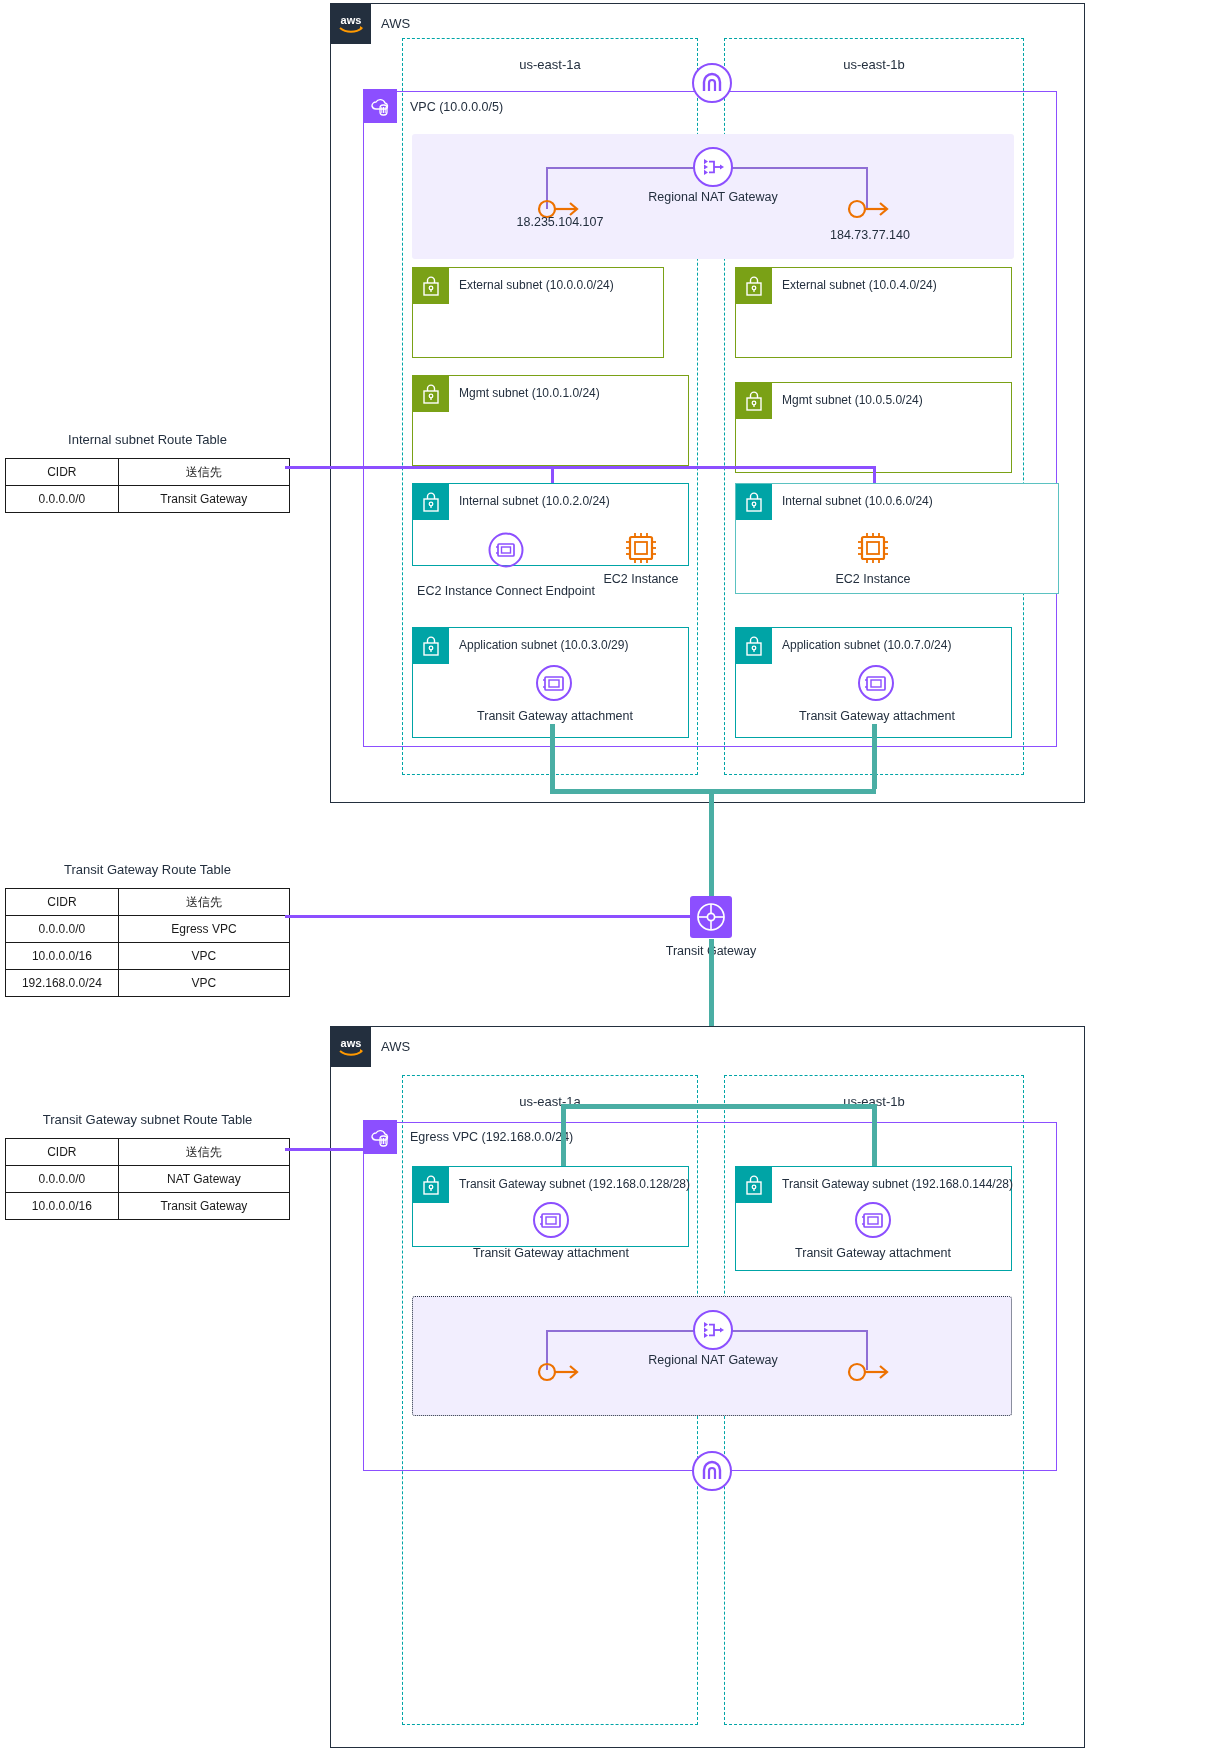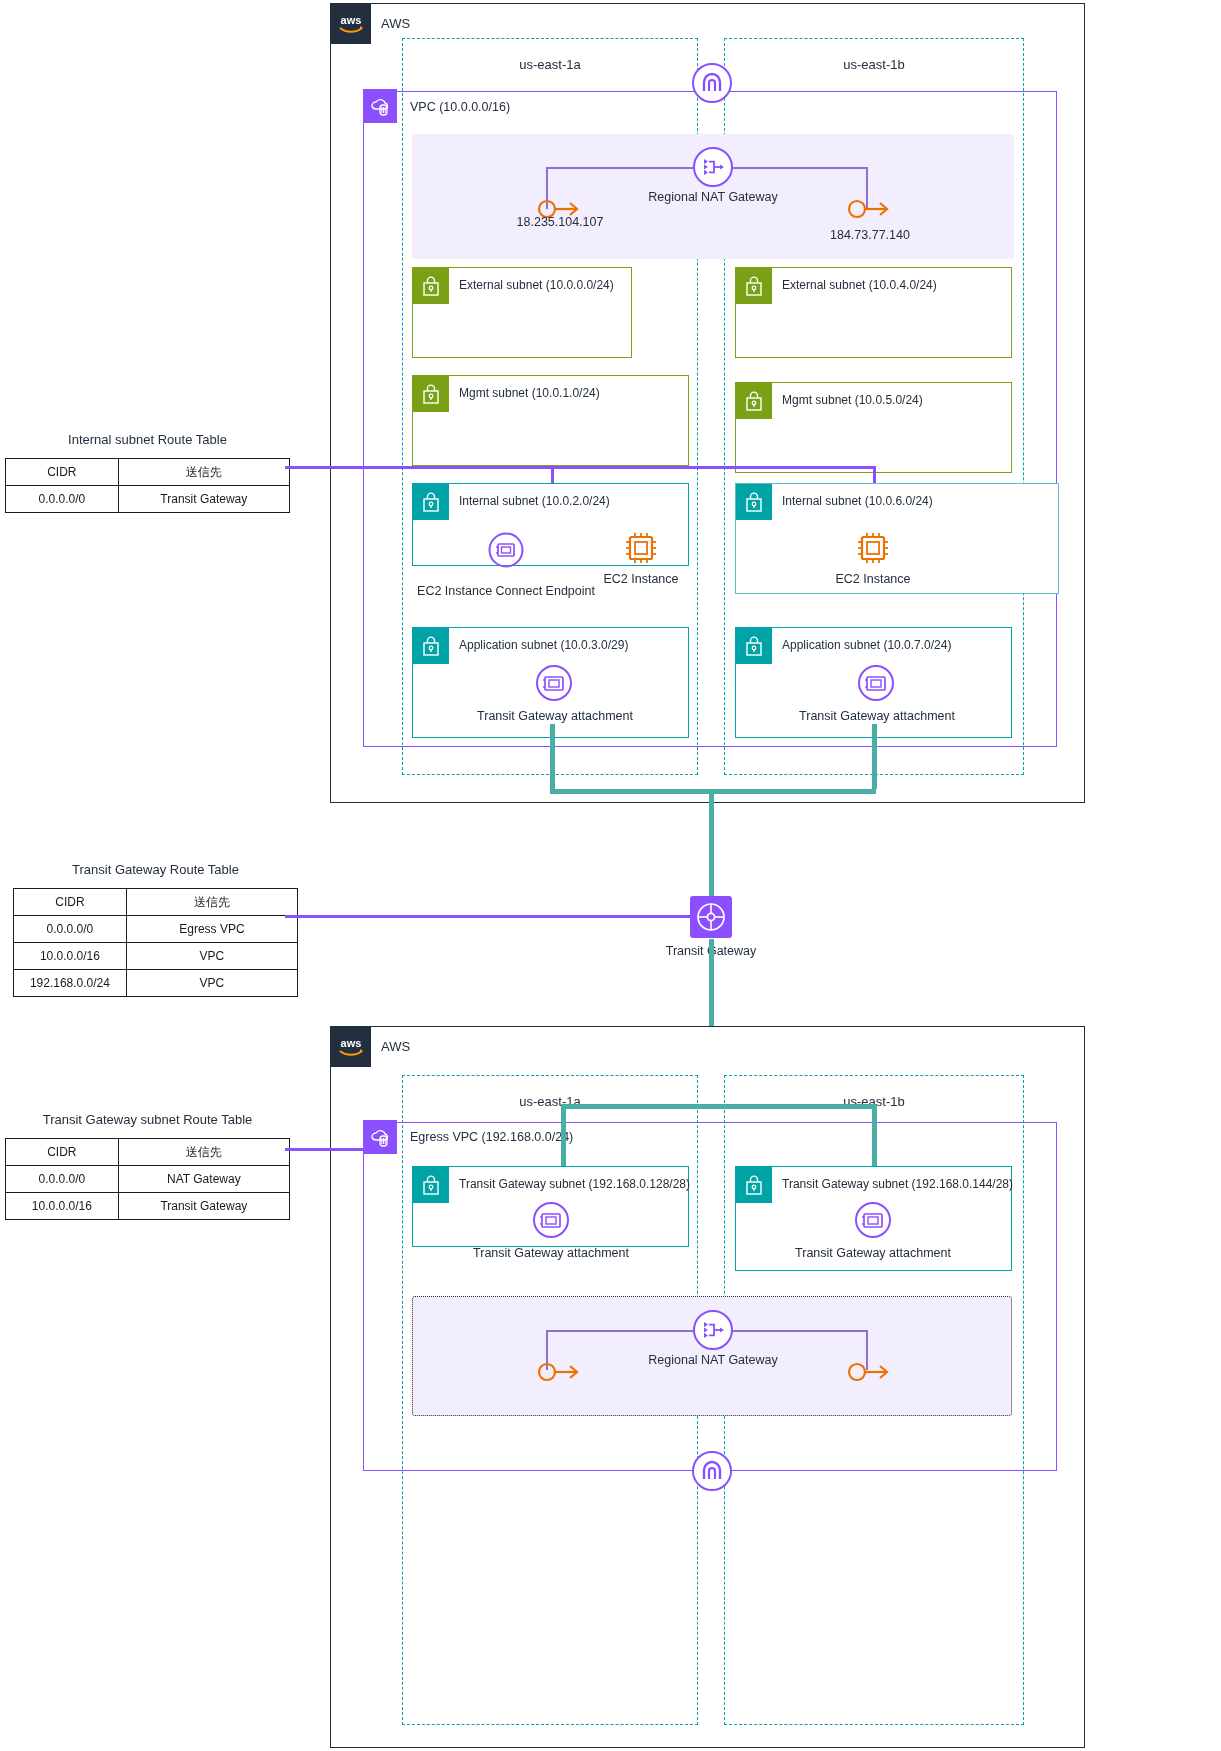--- a/index.html
+++ b/index.html
@@ -75,21 +75,21 @@
       <td class="c2">送信先</td>
     </tr>
     <tr>
       <td class="c1">0.0.0.0/0</td>
       <td class="c2">Transit Gateway</td>
     </tr>
   </tbody>
     </table>
 </div>
 
-<div class="abs" style="left:5px; top:862px;margin-left:8px;">
+<div class="abs" style="left:5px; top:862px;">
   <div class="rt-title">Transit Gateway Route Table</div>
   <table class="rt" style="margin-top:11px;">
     <tbody>
         <tr>
       <td class="c1">CIDR</td>
       <td class="c2">送信先</td>
     </tr>
     <tr>
       <td class="c1">0.0.0.0/0</td>
       <td class="c2">Egress VPC</td>
@@ -151,21 +151,21 @@
 <div class="vpc" style="left:363px; top:91px; width:694px; height:656px;"></div>
 <div class="vpc-badge abs" style="left:363px; top:89px;">
   <svg width="24" height="24" viewBox="0 0 24 24">
     <path d="M4 12 a4 4 0 0 1 4-4 a5 5 0 0 1 9 1 a3.3 3.3 0 0 1 1 6 H8 a4 4 0 0 1 -4 -3 z" fill="none" stroke="#ffffff" stroke-width="1.4"></path>
     <rect x="12" y="11" width="7" height="10" rx="3" fill="none" stroke="#ffffff" stroke-width="1.3"></rect>
     <line x1="13.8" y1="13" x2="13.8" y2="19" stroke="#ffffff" stroke-width="1"></line>
     <line x1="15.5" y1="13" x2="15.5" y2="19" stroke="#ffffff" stroke-width="1"></line>
     <line x1="17.2" y1="13" x2="17.2" y2="19" stroke="#ffffff" stroke-width="1"></line>
   </svg>
 </div>
-<div class="vpc-label abs" style="left:410px; top:100px;">VPC (10.0.0.0/16)</div>
+<div class="vpc-label abs" style="left:410px; top:100px;">VPC (10.0.0.0/5)</div>
 
 <div class="icon-circ" style="left:691px; top:62px;">
   <svg width="42" height="42" viewBox="0 0 42 42">
     <circle cx="21" cy="21" r="19" fill="#ffffff" stroke="#8c4fff" stroke-width="2"></circle>
     <path d="M13 29 L13 20 a8 8 0 0 1 16 0 L29 29" fill="none" stroke="#8c4fff" stroke-width="2.4"></path>
     <path d="M18 29 L18 21 a3 3 0 0 1 6 0 L24 29" fill="none" stroke="#8c4fff" stroke-width="2.2"></path>
   </svg>
 </div>
 
 <div class="natgroup" style="left:412px; top:134px; width:602px; height:125px;"></div>
@@ -199,21 +199,21 @@
 
 <div class="icon-circ" style="left:846px; top:195px;">
   <svg width="48" height="28" viewBox="0 0 48 28">
     <circle cx="11" cy="14" r="8" fill="none" stroke="#ed7100" stroke-width="2.2"></circle>
     <line x1="19" y1="14" x2="40" y2="14" stroke="#ed7100" stroke-width="2.2"></line>
     <path d="M34 8 L41 14 L34 20" fill="none" stroke="#ed7100" stroke-width="2.2"></path>
   </svg>
 </div>
 <div class="nlabel" style="left:780px; top:228px; width:180px;">184.73.77.140</div>
 
-<div class="subnet green" style="left:412px; top:267px; width:220px; height:91px;">
+<div class="subnet green" style="left:412px; top:267px; width:252px; height:91px;">
   <div class="sn-badge green">
     <svg width="22" height="24" viewBox="0 0 22 24">
       <rect x="4" y="9" width="14" height="12" fill="none" stroke="#fff" stroke-width="1.4"></rect>
       <path d="M7.5 9 V6.6 a3.5 3.5 0 0 1 7 0 V9" fill="none" stroke="#fff" stroke-width="1.4"></path>
       <circle cx="11" cy="14" r="1.8" fill="none" stroke="#fff" stroke-width="1.3"></circle>
       <line x1="11" y1="15.5" x2="11" y2="18" stroke="#fff" stroke-width="1.3"></line>
     </svg>
   </div>
   <div class="sn-label">External subnet (10.0.0.0/24)</div>
 </div>

